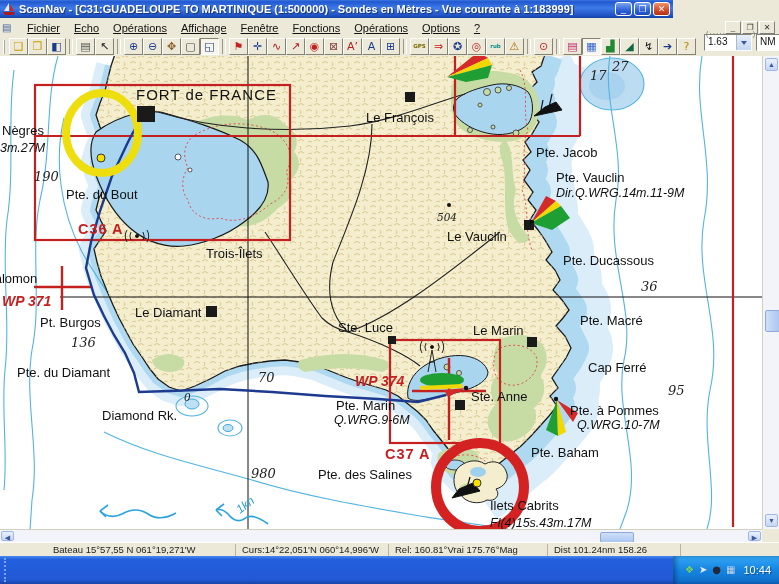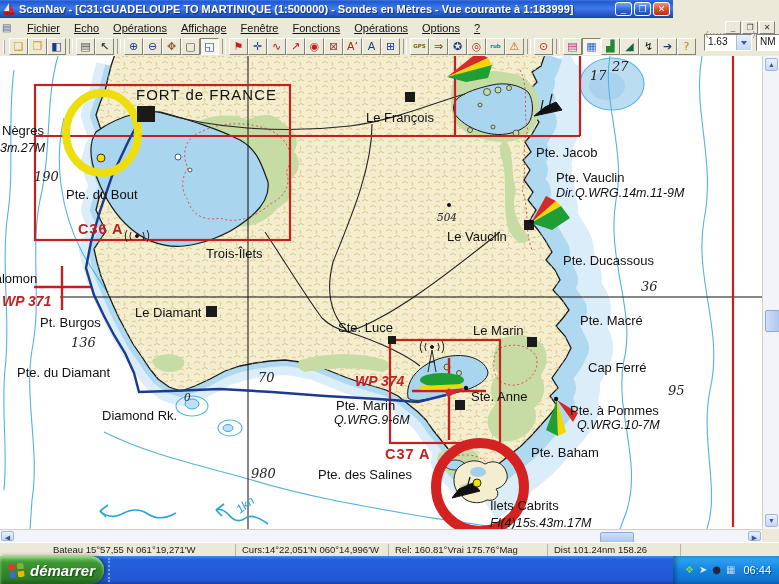--- a/index.html
+++ b/index.html
@@ -486,34 +486,23 @@
 <div class="statusbar">
   <span id="status-fields" style="display:flex;">
       <div class="sfield">Bateau 15°57,55 N 061°19,271'W</div>
       <div class="sfield">Curs:14°22,051'N 060°14,996'W</div>
       <div class="sfield">Rel: 160.81°Vrai  175.76°Mag</div>
       <div class="sfield">Dist 101.24nm 158.26</div>
     </span>
 </div>
 
 <div class="taskbar">
-  <div class="startbtn">
-    <svg width="17" height="17" viewBox="0 0 16 16">
-      <g transform="rotate(-6 8 8)">
-        <path d="M1,2 Q4,0.5 7,2 L7,7 L1,7 Z" fill="#E23A2E"></path>
-        <path d="M9,2 Q12,0.5 15,2 L15,7 L9,7 Z" fill="#7DB72F"></path>
-        <path d="M1,9 L7,9 L7,14 Q4,15.5 1,14 Z" fill="#3B6EC9"></path>
-        <path d="M9,9 L15,9 L15,14 Q12,15.5 9,14 Z" fill="#F4B400"></path>
-      </g>
-    </svg>
-    <span>démarrer</span>
-  </div>
   <span class="qdiv"></span>
   <div class="tray">
     <span id="tray-icons" style="display:flex;gap:5px;align-items:center;">
         <span class="trico" style="color: rgb(127, 210, 74);">❖</span>
         <span class="trico" style="color: rgb(232, 232, 232);">➤</span>
         <span class="trico" style="color: rgb(34, 40, 58);">●</span>
         <span class="trico" style="color: rgb(201, 212, 228);">▦</span>
       </span>
-    <span class="clock">06:44</span>
+    <span class="clock">10:44</span>
   </div>
 </div>
 
 </body></html>

